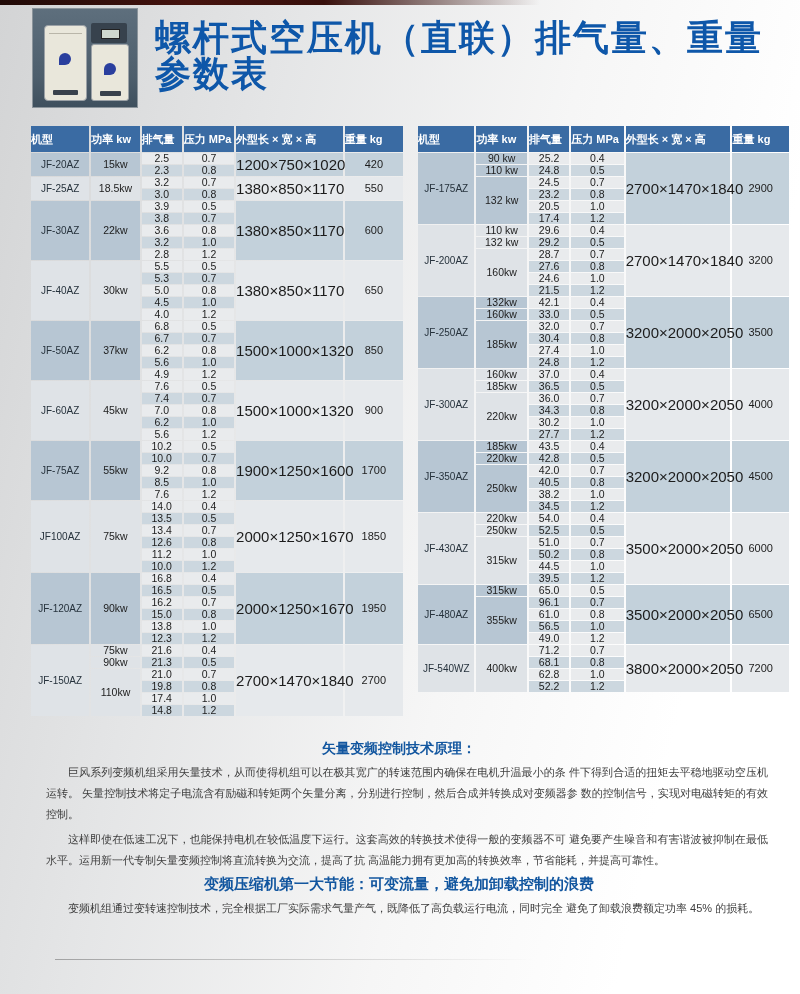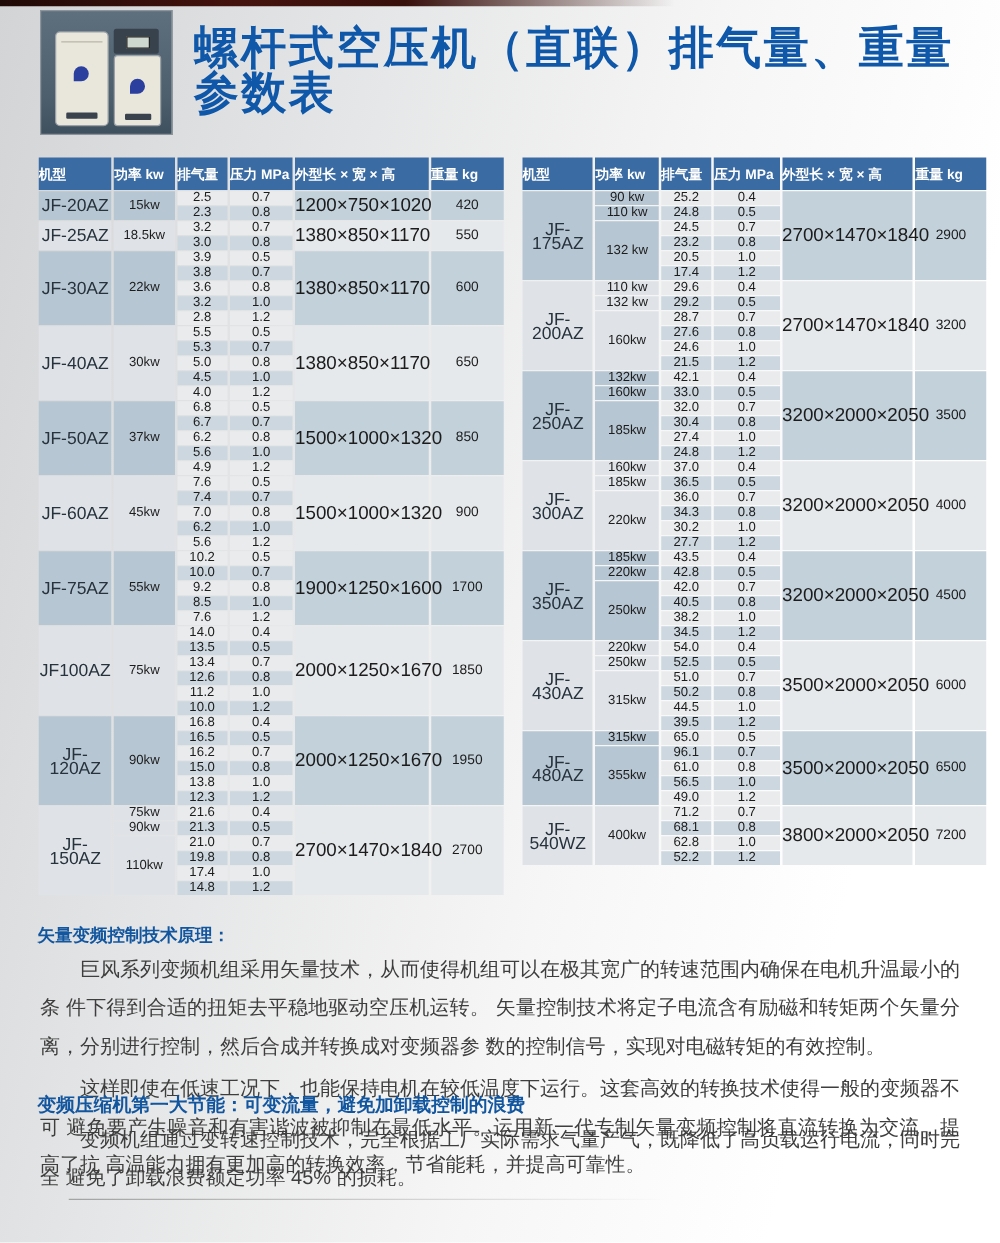--- a/index.html
+++ b/index.html
@@ -25,33 +25,33 @@
   
   .page-title{position:absolute;left:155px;top:20px;margin:0;font-size:36px;line-height:36px;
     font-weight:800;color:#0e57a9;letter-spacing:2px;}
   
   .params-table{position:absolute;top:125px;border-collapse:separate;border-spacing:2px 1px;table-layout:fixed;}
   #left-table{left:29px;width:376px;}
   #right-table{left:416px;width:375px;}
   .params-table th{background:#3a6ba3;color:#ffffff;font-size:11px;font-weight:600;height:26px;
     padding:0;text-align:left;letter-spacing:0;}
   .params-table td{padding:0;height:11px;font-size:10.5px;color:#1c1c1c;text-align:center;vertical-align:middle;line-height:11px;}
-  td.model{font-size:14px;color:#26323c;}
+  td.model{font-size:10px;color:#26323c;}
   tbody.g-dark td.model,tbody.g-dark td.power{background:#b7c6d3;}
   tbody.g-light td.model,tbody.g-light td.power{background:#dfe3e7;margin-left:35px;}
   tbody.g-dark td.dims,tbody.g-dark td.weight{background:#c3d1db;}
   tbody.g-light td.dims,tbody.g-light td.weight{background:#e6e9ec;}
   td.num{background:#e9ebed;}
   td.num.alt{background:#ccd7df;}
   td.dims{font-size:15px;margin-left:34px;}
   td.weight{font-size:11px;}
   
   .txt-section{position:absolute;left:30px;width:738px;}
-  .txt-section h2{margin:0;font-size:14px;color:#12569f;font-weight:800;}
-  .txt-section p{margin:4px 0 0 2px;font-size:16px;line-height:1.9;color:#3e3e3e;text-indent:2em;text-align:justify;}
+  .txt-section h2{margin:0;font-size:14px;color:#12569f;font-weight:800;text-align:center;}
+  .txt-section p{margin:4px 0 0 16px;font-size:11px;line-height:1.9;color:#3e3e3e;text-indent:2em;text-align:justify;}
   #section-0{top:740px;}
   #section-1{top:875px;}
   #section-1 h2,#section-2 h2{font-size:15px;}
   #section-2{top:918px;}
   .footer-line{position:absolute;left:55px;top:959px;width:480px;height:1px;
     background:linear-gradient(90deg,rgba(40,40,40,.35),rgba(40,40,40,.12) 70%,rgba(40,40,40,0));}
 </style>
 </head>
 <body>
 

